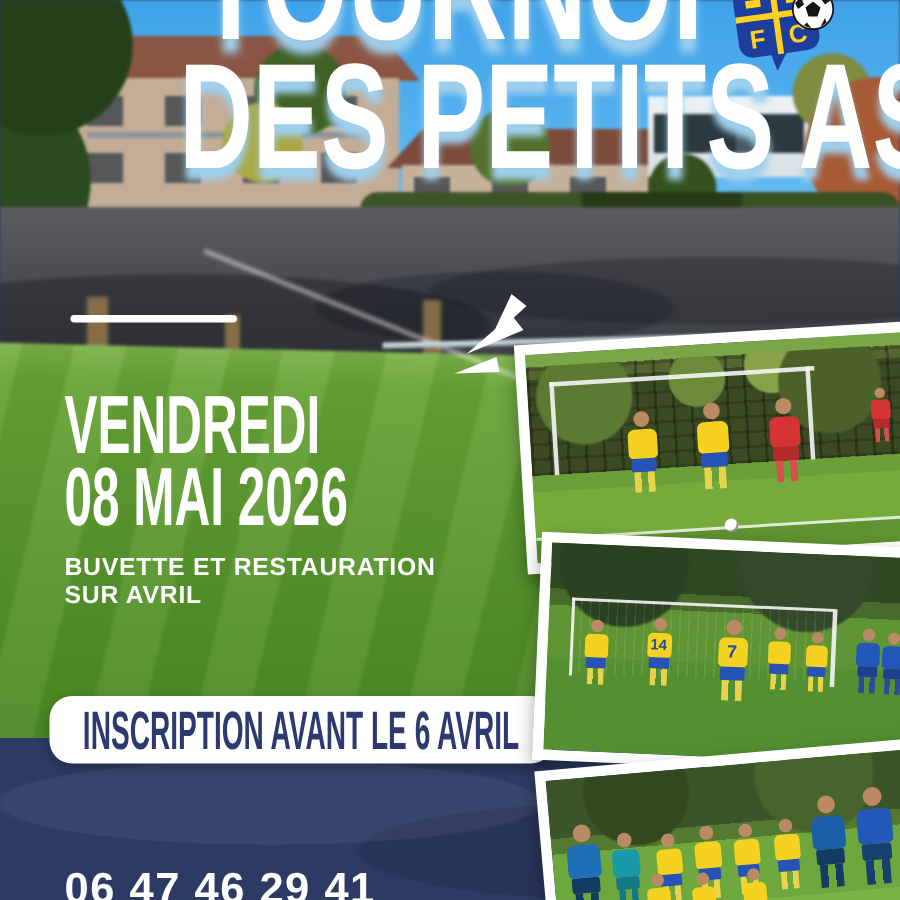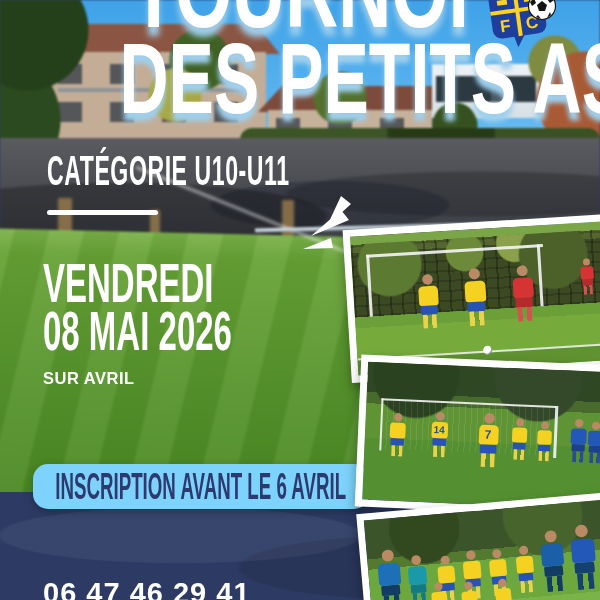--- a/index.html
+++ b/index.html
@@ -77,21 +77,21 @@
   .title2 .squish{transform:scaleX(.68);transform-origin:center top;
         text-shadow:0 8px 6px var(--title_shadow,#9fd0ee);}
   .category{left:47px;top:150px;font-size:42px;z-index:3;}
   .category .squish{transform:scaleX(.55);transform-origin:left top;letter-spacing:1px;}
   .cat-underline{left:47px;top:210px;width:111px;height:5px;background:#fff;border-radius:3px;z-index:3;}
   .date-day{left:43px;top:256px;font-size:55px;z-index:3;text-align:center;}
   .date-full{left:43px;top:304px;font-size:55px;z-index:3;}
   .date-day .squish,.date-full .squish{transform:scaleX(.60);transform-origin:left top;}
   .amenities{left:43px;top:369px;color:#fff;font-weight:700;font-size:16.5px;
         line-height:19px;letter-spacing:.5px;z-index:3;}
-  .pill{left:33px;top:464px;width:336px;height:45px;background:#7dd3fc;border-radius:15px;
+  .pill{left:33px;top:464px;width:336px;height:45px;background:#ffffff;border-radius:15px;
         display:flex;align-items:center;justify-content:center;z-index:4;
         box-shadow:0 3px 8px rgba(0,0,0,.25);}
   .pill .cond{font-size:36px;color:var(--registration_text,#2c3a70);}
   .pill .squish{transform:scaleX(.52);transform-origin:center center;}
   .contact-heading{left:43px;top:531px;color:#fff;font-weight:700;font-size:29px;
         letter-spacing:1px;z-index:4;}
   .contact-phone{left:43px;top:577px;color:#fff;font-weight:700;font-size:29px;
         letter-spacing:1px;z-index:4;}
 
   
@@ -196,39 +196,37 @@
     <g>
       <circle cx="62" cy="22" r="13.5" fill="#fff" stroke="#141414" stroke-width="1.2"></circle>
       <path d="M62 17 L67 21 L65 27 L59 27 L57 21 Z" fill="#141414"></path>
       <path d="M50 18 L54 14 L56 19 L52 22 Z" fill="#141414"></path>
       <path d="M70 12 L74 16 L70 19 L67 15 Z" fill="#141414"></path>
       <path d="M56 33 L61 35 L58 31 Z" fill="#141414"></path>
       <path d="M71 31 L67 34 L70 28 Z" fill="#141414"></path>
     </g>
   </svg>
 
-  <div class="abs cond category">
-    <span class="squish">CATÉGORIE U10-U11</span>
-  </div>
   <div class="abs cat-underline"></div>
 
   <svg class="abs sparkle" width="62" height="58" viewBox="0 0 62 58">
     <polygon points="8,53 36,42 38,52" fill="#fff"></polygon>
     <polygon points="16,40 46,14 54,24" fill="#fff"></polygon>
     <polygon points="32,30 46,0 56,8" fill="#fff"></polygon>
   </svg>
 
   <div class="abs cond date-day">
     <span class="squish">VENDREDI</span>
   </div>
   <div class="abs cond date-full">
     <span class="squish">08 MAI 2026</span>
   </div>
 
   <div class="abs amenities">
+    <div>BUVETTE ET RESTAURATION</div>
     <div>SUR AVRIL</div>
   </div>
 
   <div class="abs pill">
     <span class="cond"><span class="squish">INSCRIPTION AVANT LE 6 AVRIL</span></span>
   </div>
 
   <div class="abs contact-phone">06 47 46 29 41</div>
 
   <div class="photo photo1">

